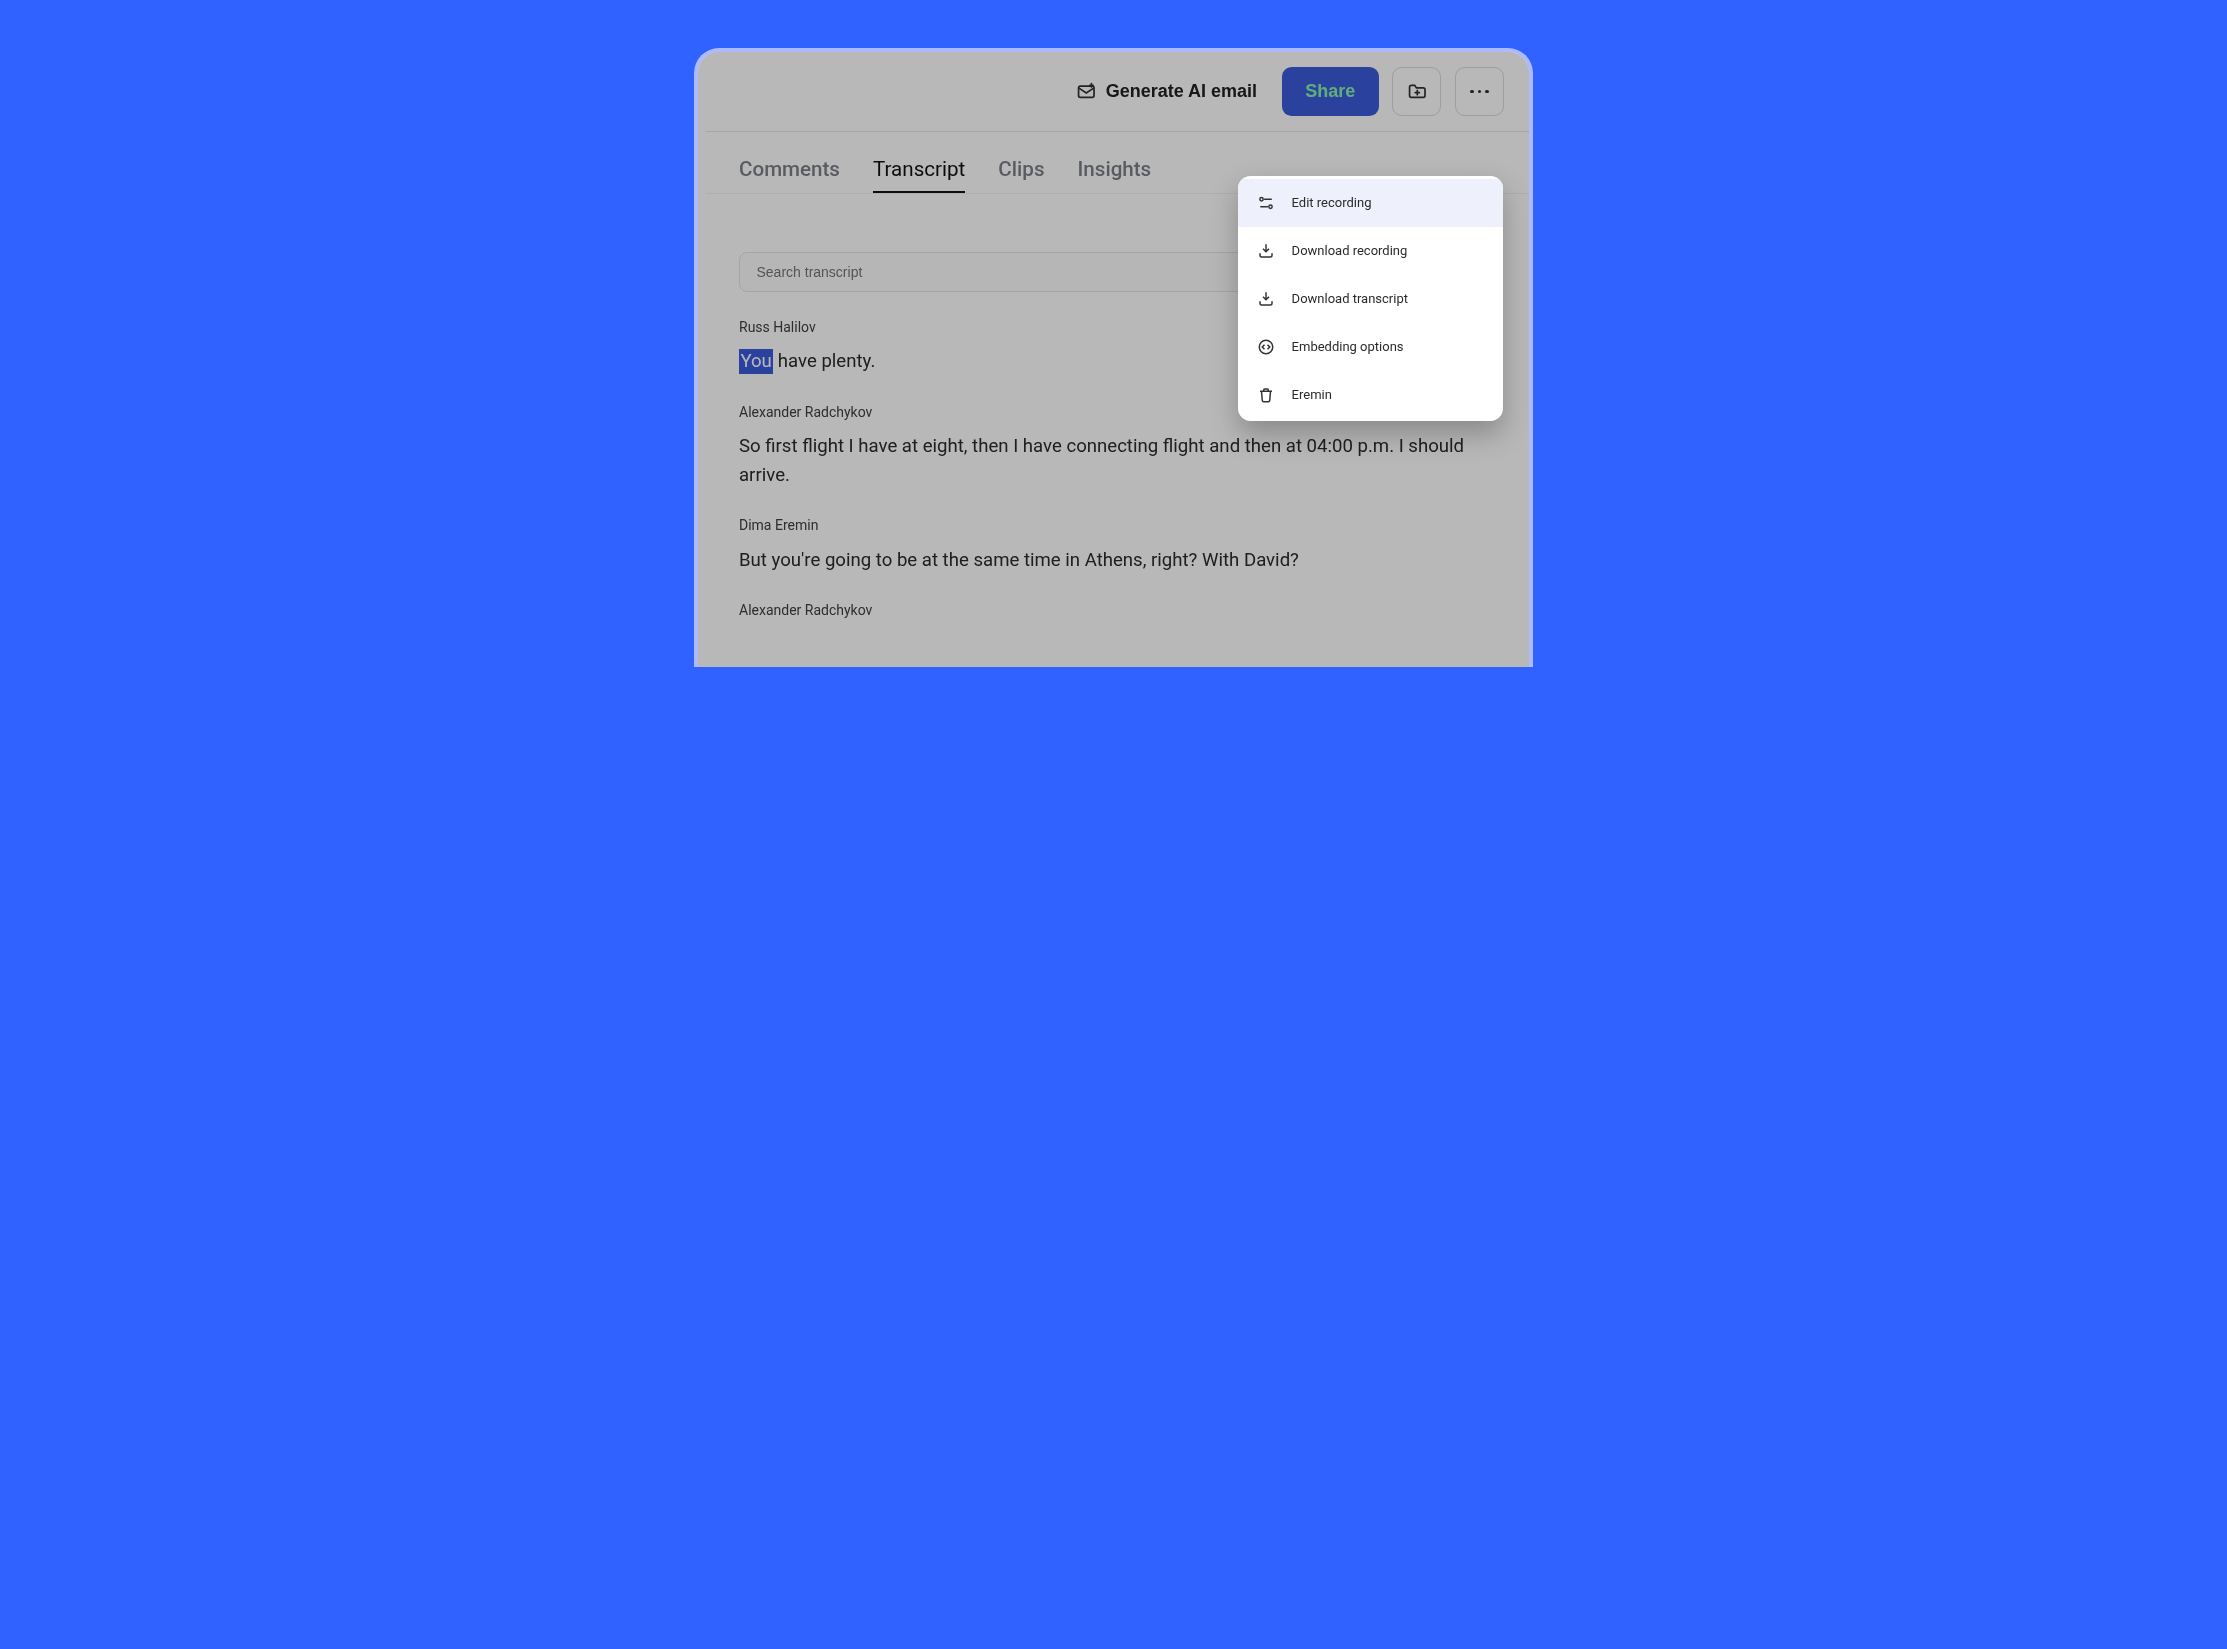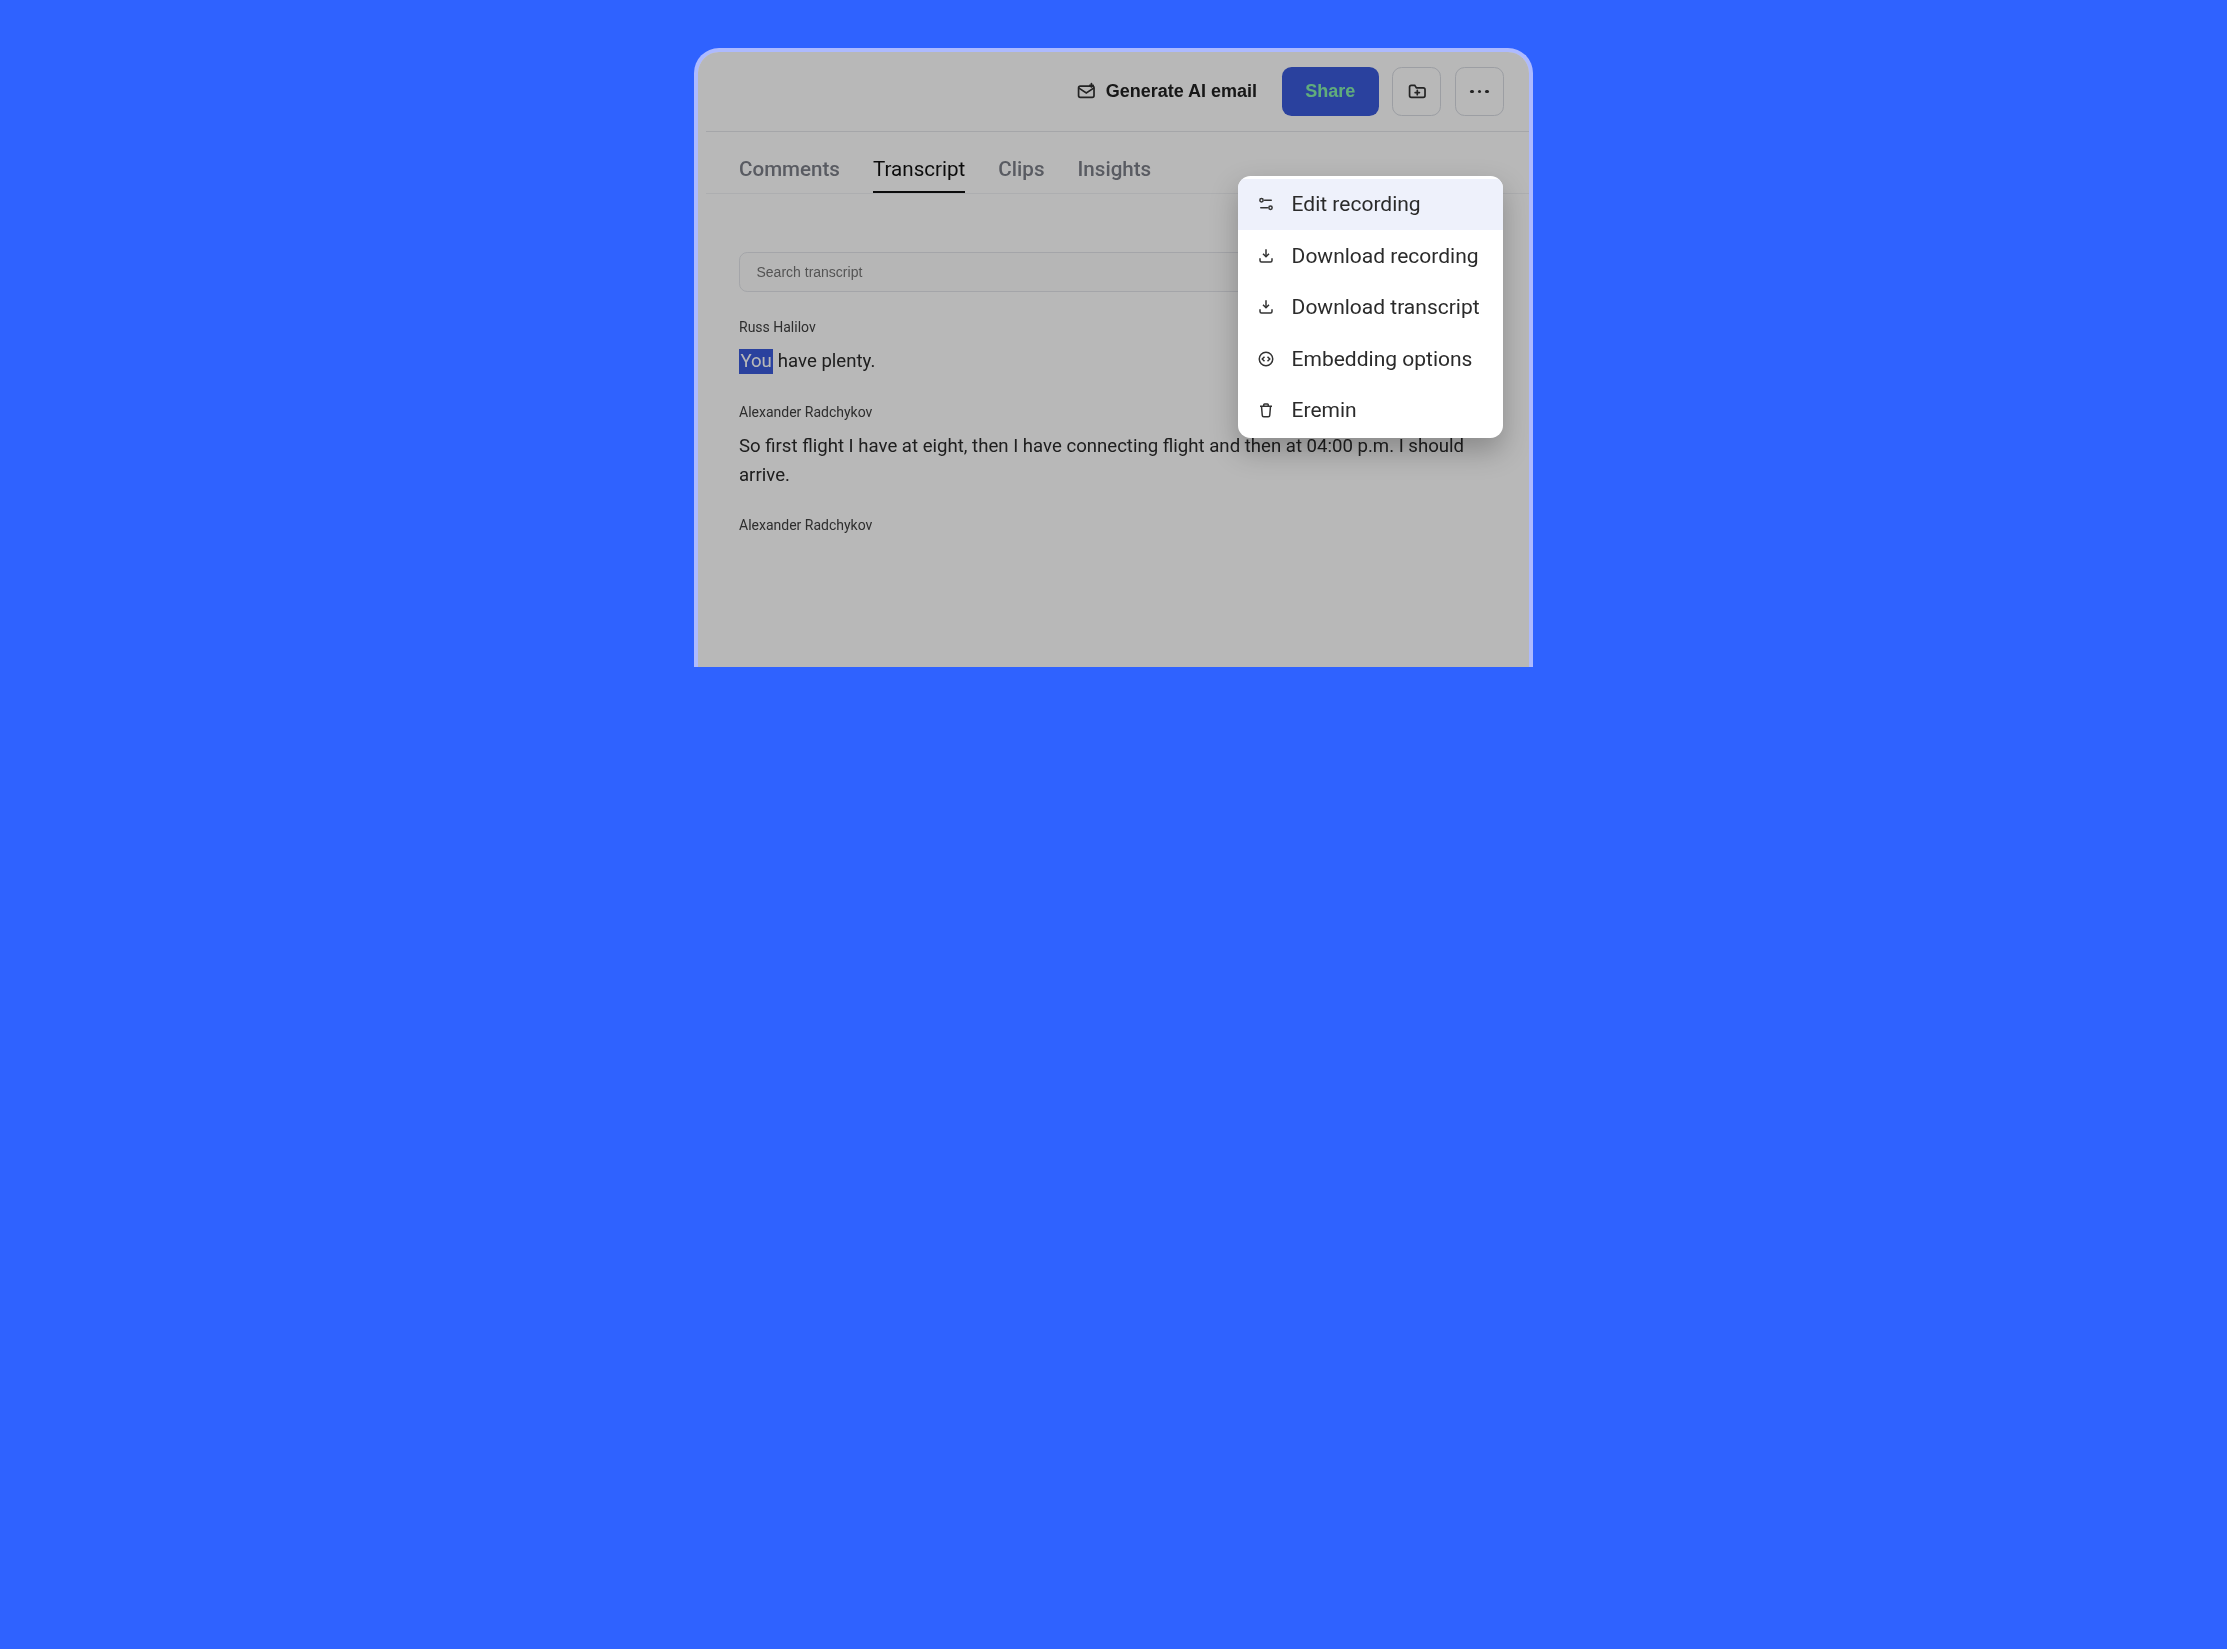--- a/index.html
+++ b/index.html
@@ -143,21 +143,21 @@
     box-shadow: 0 12.4px 27.5px rgba(0,0,0,0.25);
     z-index: 10;
     overflow: hidden;
     padding: 2.7px 0;
   }
   .menu-item {
     display: flex;
     align-items: center;
     gap: 15px;
     padding: 13.7px 18px;
-    font-size: 21px;
+    font-size: 13px;
     color: #2b2b2b;
     cursor: pointer;
   }
   .menu-item.hovered {
     background: #eef1fb;
   }
   .micon {
     width: 20.6px;
     height: 20.6px;
     flex-shrink: 0;
@@ -221,20 +221,24 @@
       <div class="line">
         <span class="hl">You</span><span> have plenty.</span>
       </div>
     </div>
 
     <div class="entry">
       <div class="speaker">Alexander Radchykov</div>
       <div class="line">So first flight I have at eight, then I have connecting flight and then at 04:00 p.m. I should arrive.</div>
     </div>
 
+    <div class="entry">
+      <div class="speaker">Dima Eremin</div>
+      <div class="line">But you're going to be at the same time in Athens, right? With David?</div>
+    </div>
 
     <div class="entry">
       <div class="speaker">Alexander Radchykov</div>
     </div>
 
   </div>
 
   <div class="dim"></div>
 
   <div class="menu">

